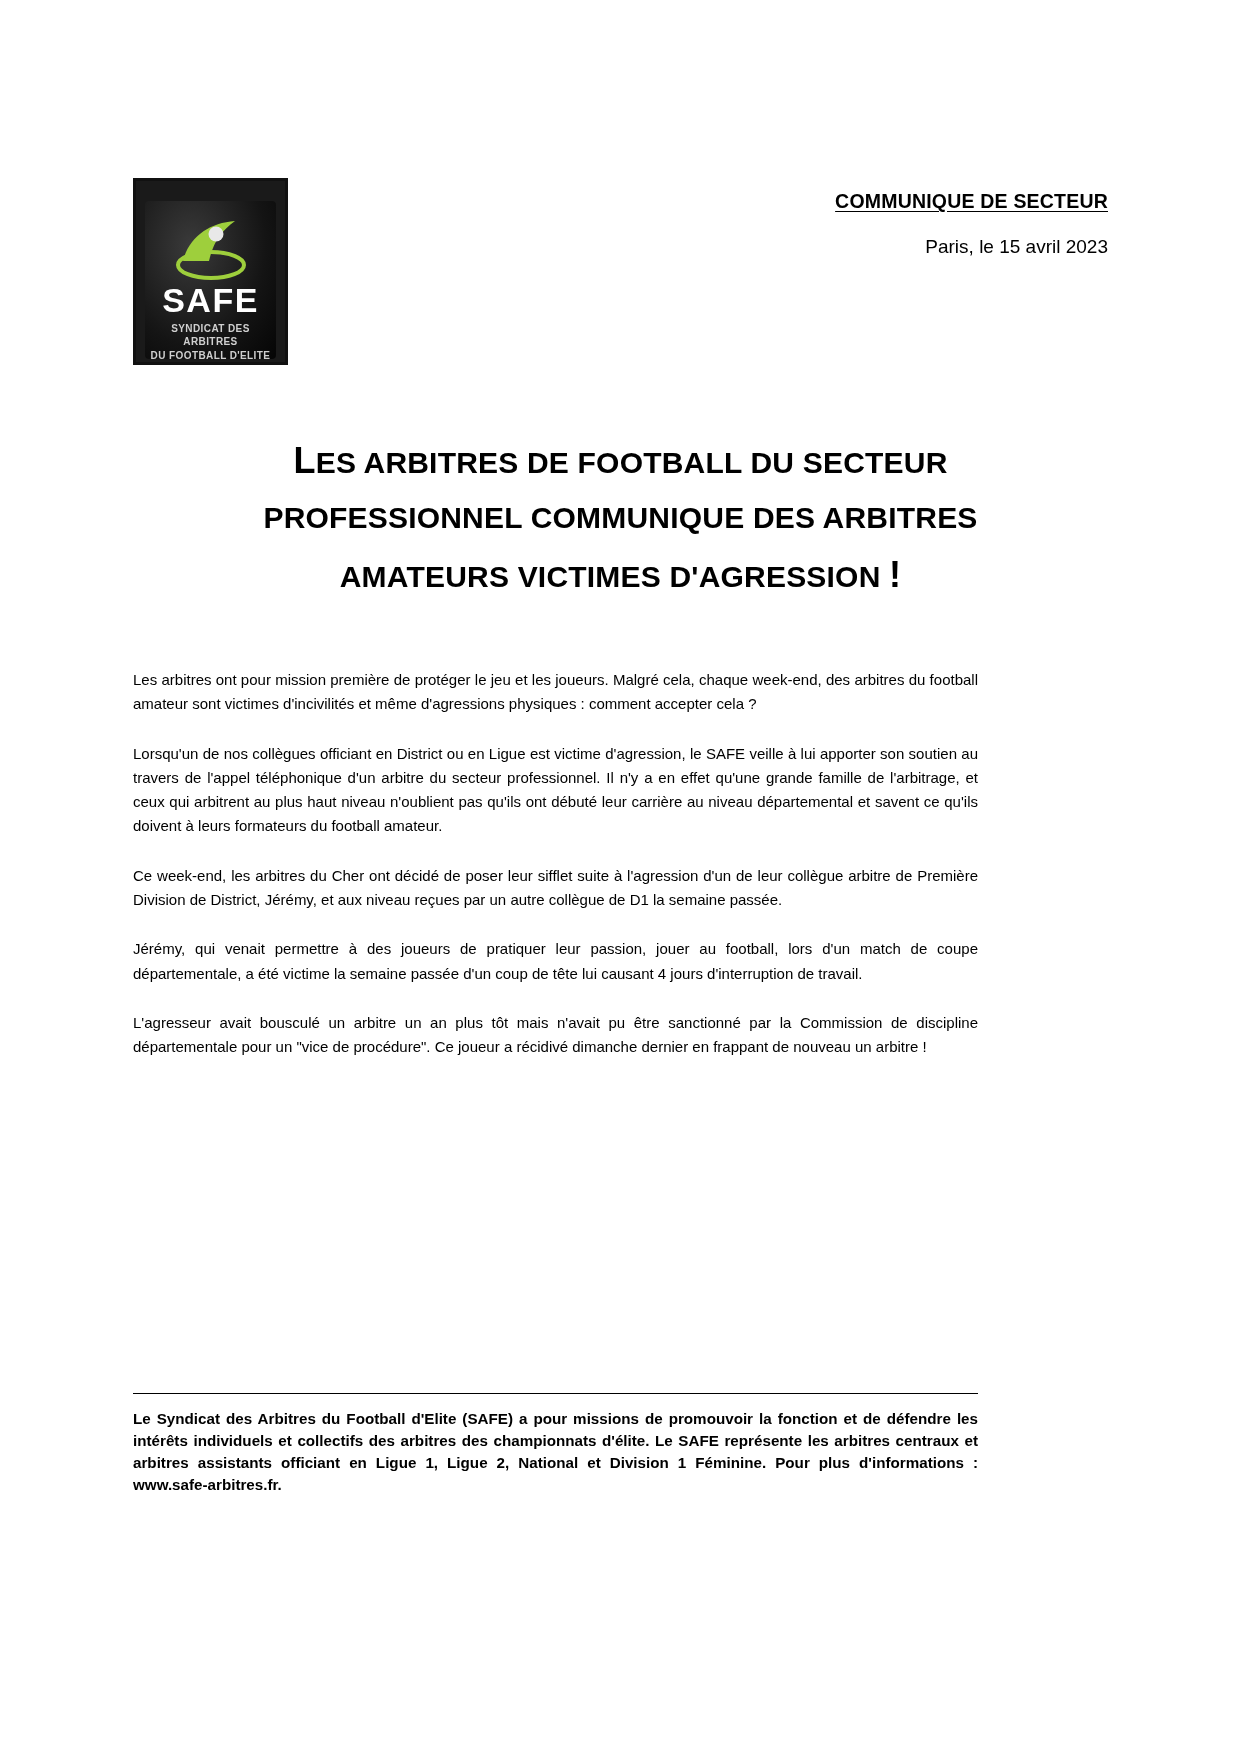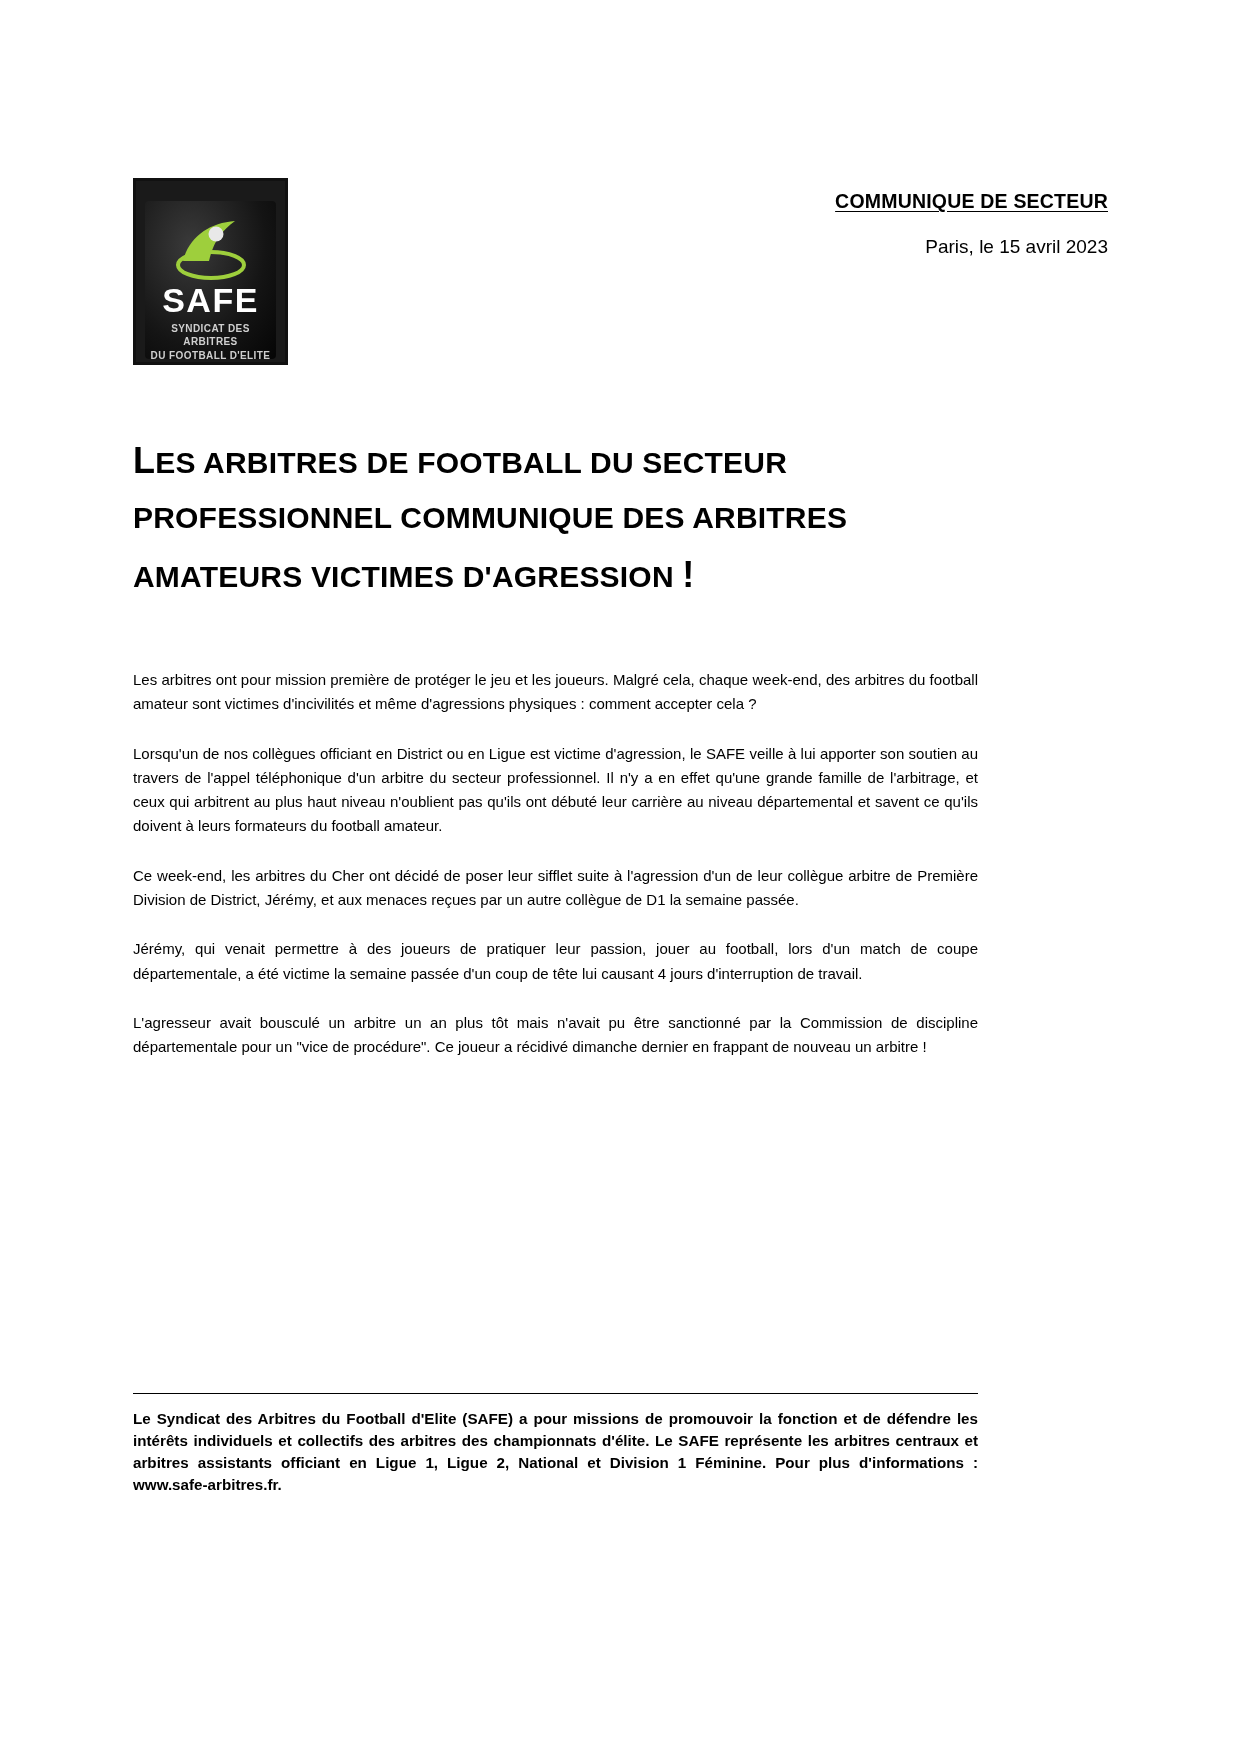--- a/index.html
+++ b/index.html
@@ -100,21 +100,21 @@
     font-size: 19px;
     white-space: nowrap;
   }
 
   
   .doc-title {
     position: absolute;
     top: 430px;
     left: 133px;
     right: 133px;
-    text-align: left;
+    text-align: center;
     font-size: 30px;
     font-weight: bold;
     line-height: 1.72;
     letter-spacing: 0.2px;
   }
   .doc-title .l {
     font-size: 36px;
   }
   .doc-title .excl {
     font-size: 36px;
@@ -186,21 +186,21 @@
 
   <div class="doc-title">
     <div><span class="l">L</span><span>ES ARBITRES DE FOOTBALL DU SECTEUR</span></div>
     <div>PROFESSIONNEL COMMUNIQUE DES ARBITRES</div>
     <div><span>AMATEURS VICTIMES D'AGRESSION</span> <span class="excl">!</span></div>
   </div>
 
   <div class="body-text">
     <p>Les arbitres ont pour mission première de protéger le jeu et les joueurs. Malgré cela, chaque week-end, des arbitres du football amateur sont victimes d'incivilités et même d'agressions physiques : comment accepter cela ?</p>
     <p>Lorsqu'un de nos collègues officiant en District ou en Ligue est victime d'agression, le SAFE veille à lui apporter son soutien au travers de l'appel téléphonique d'un arbitre du secteur professionnel. Il n'y a en effet qu'une grande famille de l'arbitrage, et ceux qui arbitrent au plus haut niveau n'oublient pas qu'ils ont débuté leur carrière au niveau départemental et savent ce qu'ils doivent à leurs formateurs du football amateur.</p>
-    <p>Ce week-end, les arbitres du Cher ont décidé de poser leur sifflet suite à l'agression d'un de leur collègue arbitre de Première Division de District, Jérémy, et aux menaces reçues par un autre collègue de D1 la semaine passée.</p>
+    <p>Ce week-end, les arbitres du Cher ont décidé de poser leur sifflet suite à l'agression d'un de leur collègue arbitre de Première Division de District, Jérémy, et aux niveau reçues par un autre collègue de D1 la semaine passée.</p>
     <p>Jérémy, qui venait permettre à des joueurs de pratiquer leur passion, jouer au football, lors d'un match de coupe départementale, a été victime la semaine passée d'un coup de tête lui causant 4 jours d'interruption de travail.</p>
     <p>L'agresseur avait bousculé un arbitre un an plus tôt mais n'avait pu être sanctionné par la Commission de discipline départementale pour un "vice de procédure". Ce joueur a récidivé dimanche dernier en frappant de nouveau un arbitre !</p>
   </div>
 
   <div class="footer">
     <hr class="footer-rule">
     <p class="footer-text">Le Syndicat des Arbitres du Football d'Elite (SAFE) a pour missions de promouvoir la fonction et de défendre les intérêts individuels et collectifs des arbitres des championnats d'élite. Le SAFE représente les arbitres centraux et arbitres assistants officiant en Ligue 1, Ligue 2, National et Division 1 Féminine. Pour plus d'informations : www.safe-arbitres.fr.</p>
   </div>
 
 </div>

